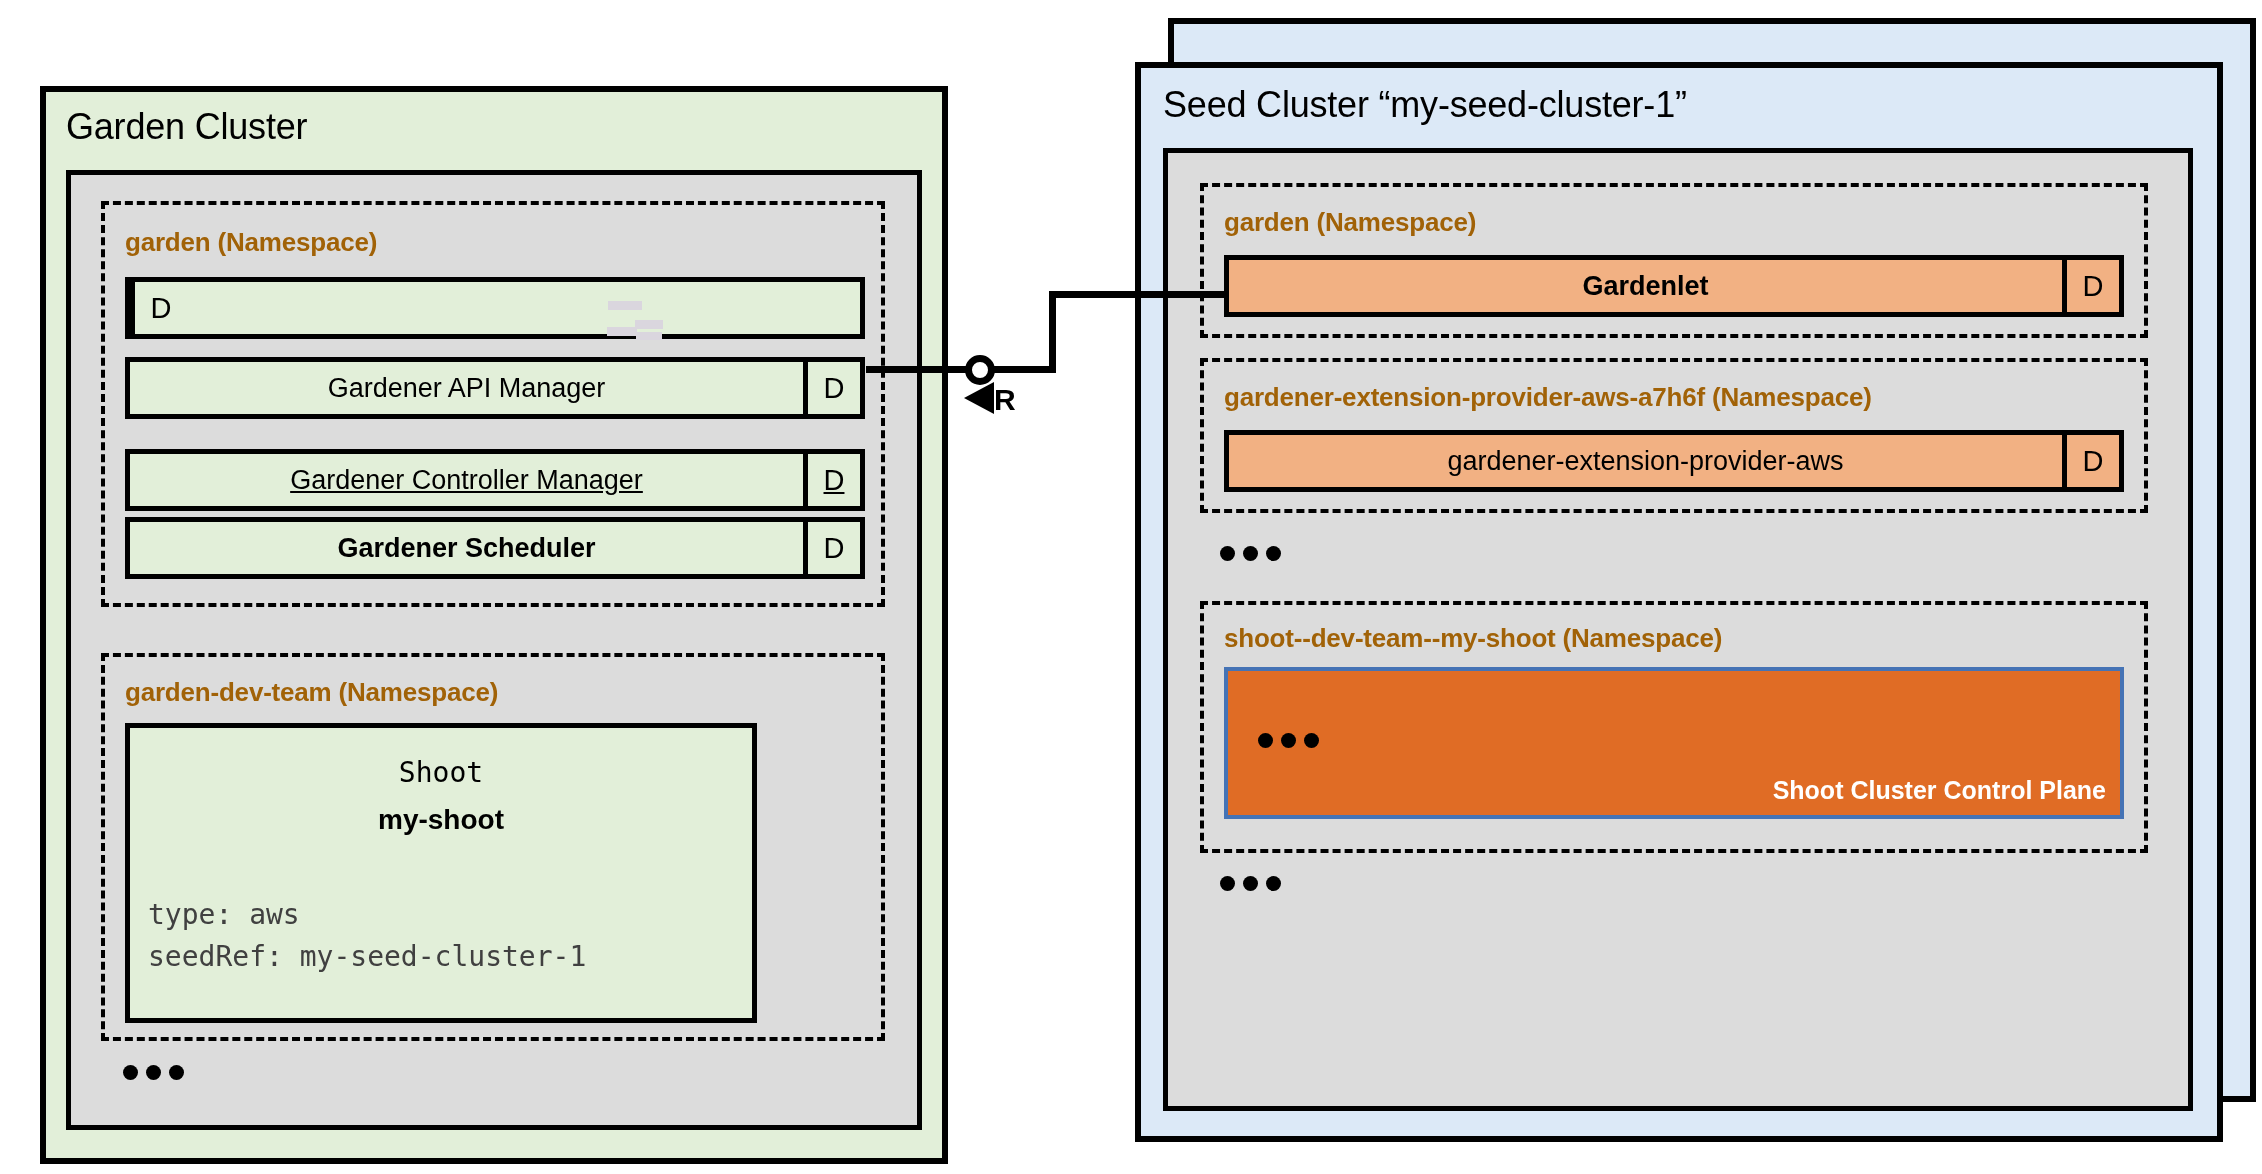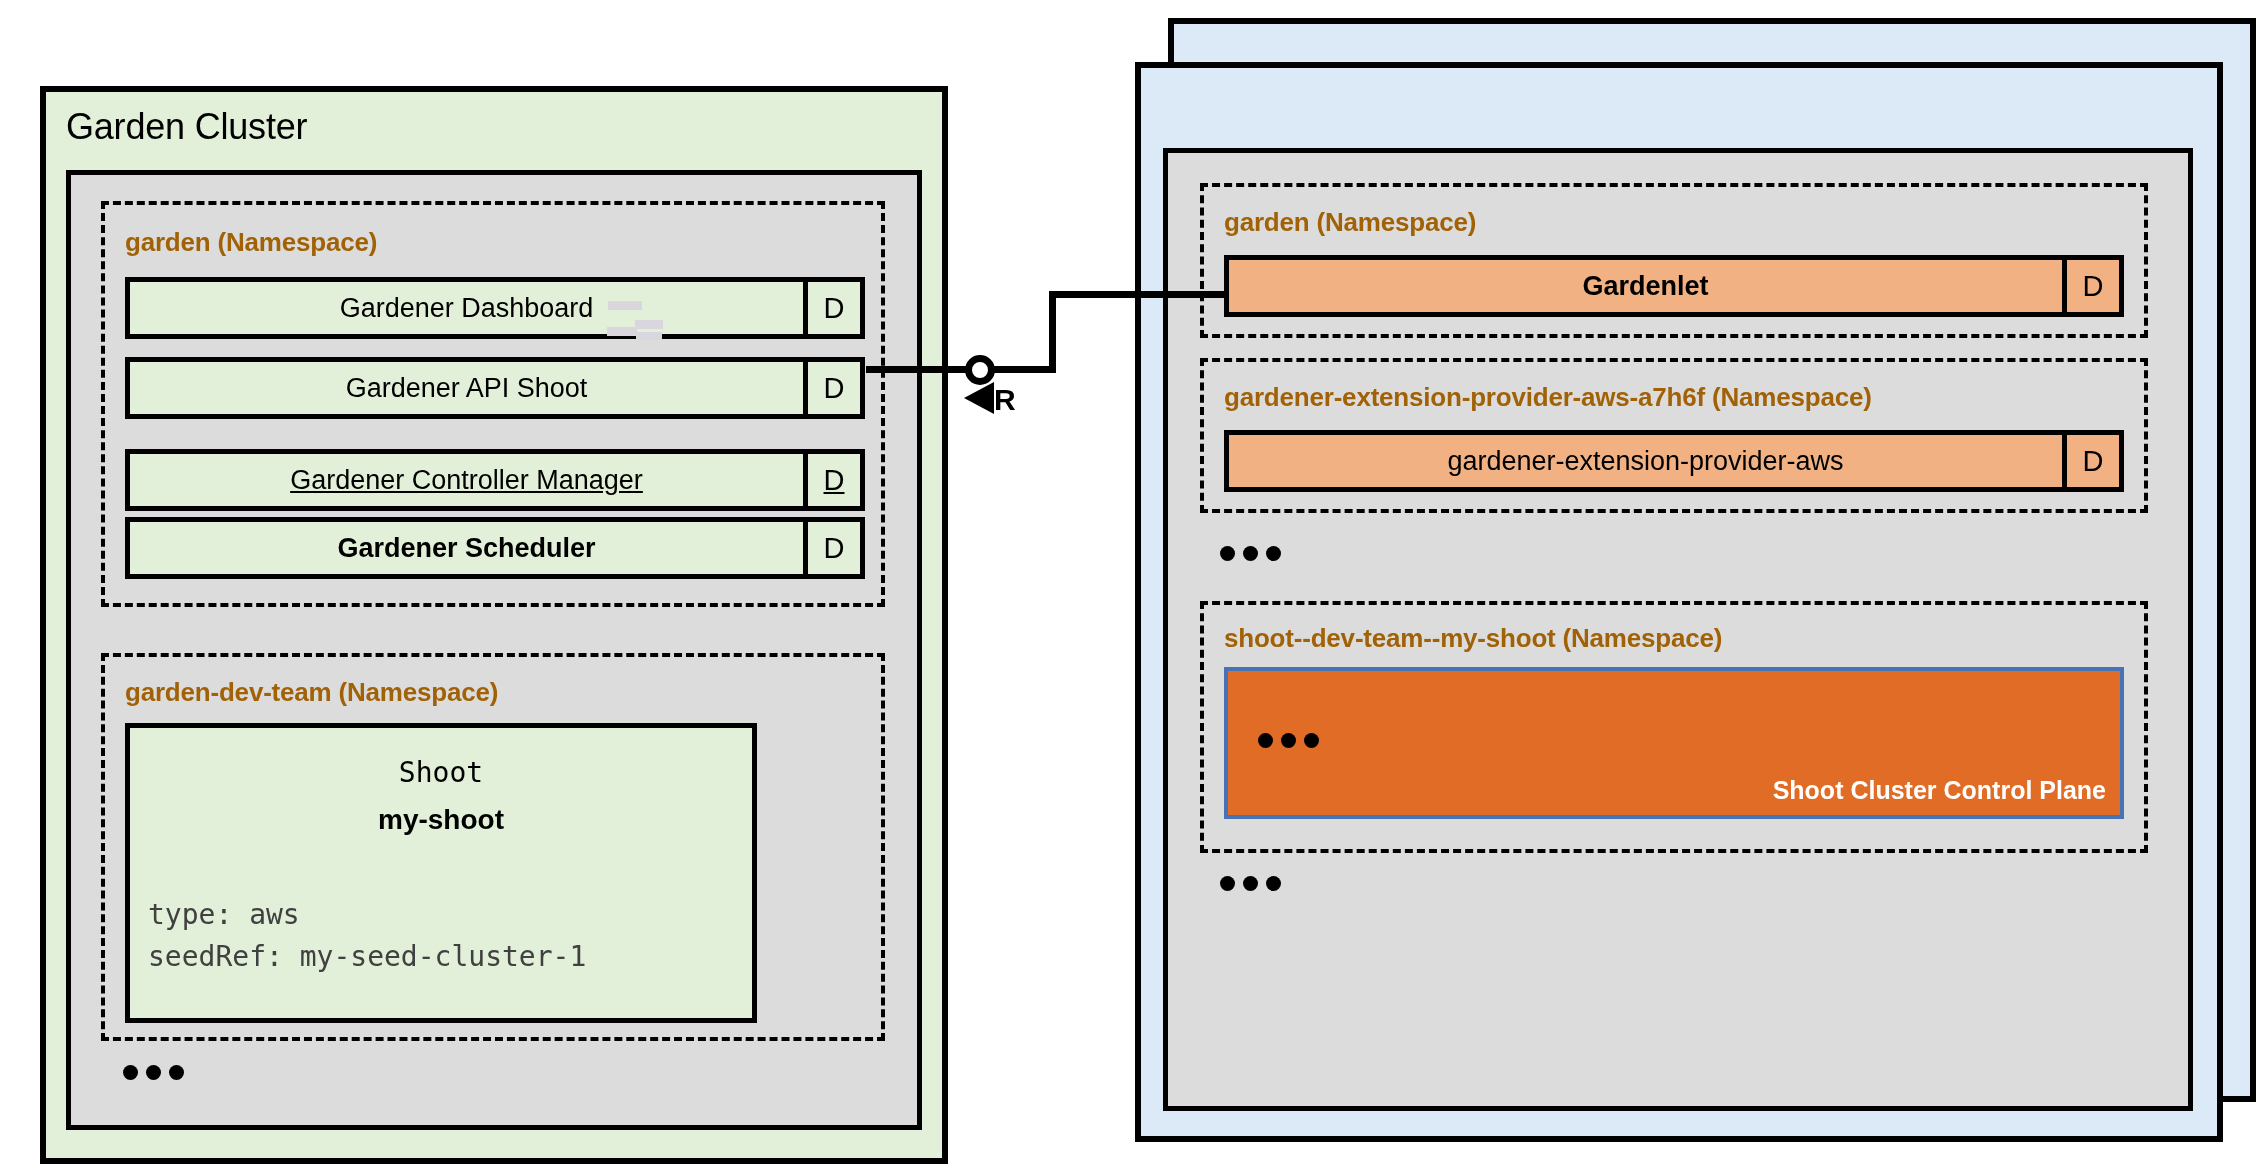--- a/index.html
+++ b/index.html
@@ -171,20 +171,21 @@
 </style>
 </head>
 <body>
 
 <div id="stage">
 
   <div class="abs cluster cluster-blue" style="left:1168px; top:18px; width:1088px; height:1084px;"></div>
 
   <div class="abs cluster cluster-blue" style="left:1135px; top:62px; width:1088px; height:1080px;">
 
+    <div class="cluster-title" style="left:22px; top:16px;">Seed Cluster “my-seed-cluster-1”</div>
 
     <div class="abs k8s-area" style="left:22px; top:80px; width:1030px; height:963px;">
 
       <div class="abs ns" style="left:32px; top:30px; width:948px; height:155px;">
         <div class="ns-title" style="left:20px; top:20px;">garden (Namespace)</div>
 
         <div class="abs comp orange" style="left:20px; top:68px; width:900px; height:62px;">
           <div class="comp-body bold">Gardenlet</div>
           <div class="comp-d">D</div>
         </div>
@@ -230,31 +231,30 @@
   <div class="abs cluster cluster-green" style="left:40px; top:58px; width:908px; height:1078px;margin-top:28px;">
 
     <div class="cluster-title" style="left:20px; top:14px;">Garden Cluster</div>
 
     <div class="abs k8s-area" style="left:20px; top:78px; width:856px; height:960px;">
 
       <div class="abs ns" style="left:30px; top:26px; width:784px; height:406px;">
         <div class="ns-title" style="left:20px; top:22px;">garden (Namespace)</div>
 
         <div class="abs comp" style="left:20px; top:72px; width:740px; height:62px;">
-          <div class="comp-body">Gardener Dashboard</div>
           <div class="comp-d">D</div>
         </div>
 
         <div class="artifact" style="left:503px; top:96px; width:34px; height:9px;"></div>
         <div class="artifact" style="left:502px; top:122px; width:30px; height:9px;"></div>
         <div class="artifact" style="left:530px; top:115px; width:28px; height:9px;"></div>
         <div class="artifact" style="left:531px; top:127px; width:26px; height:8px;"></div>
 
         <div class="abs comp" style="left:20px; top:152px; width:740px; height:62px;">
-          <div class="comp-body">Gardener API Shoot</div>
+          <div class="comp-body">Gardener API Manager</div>
           <div class="comp-d">D</div>
         </div>
 
         <div class="abs comp" style="left:20px; top:244px; width:740px; height:62px;text-decoration:underline;">
           <div class="comp-body">Gardener Controller Manager</div>
           <div class="comp-d">D</div>
         </div>
 
         <div class="abs comp" style="left:20px; top:312px; width:740px; height:62px;">
           <div class="comp-body bold">Gardener Scheduler</div>

